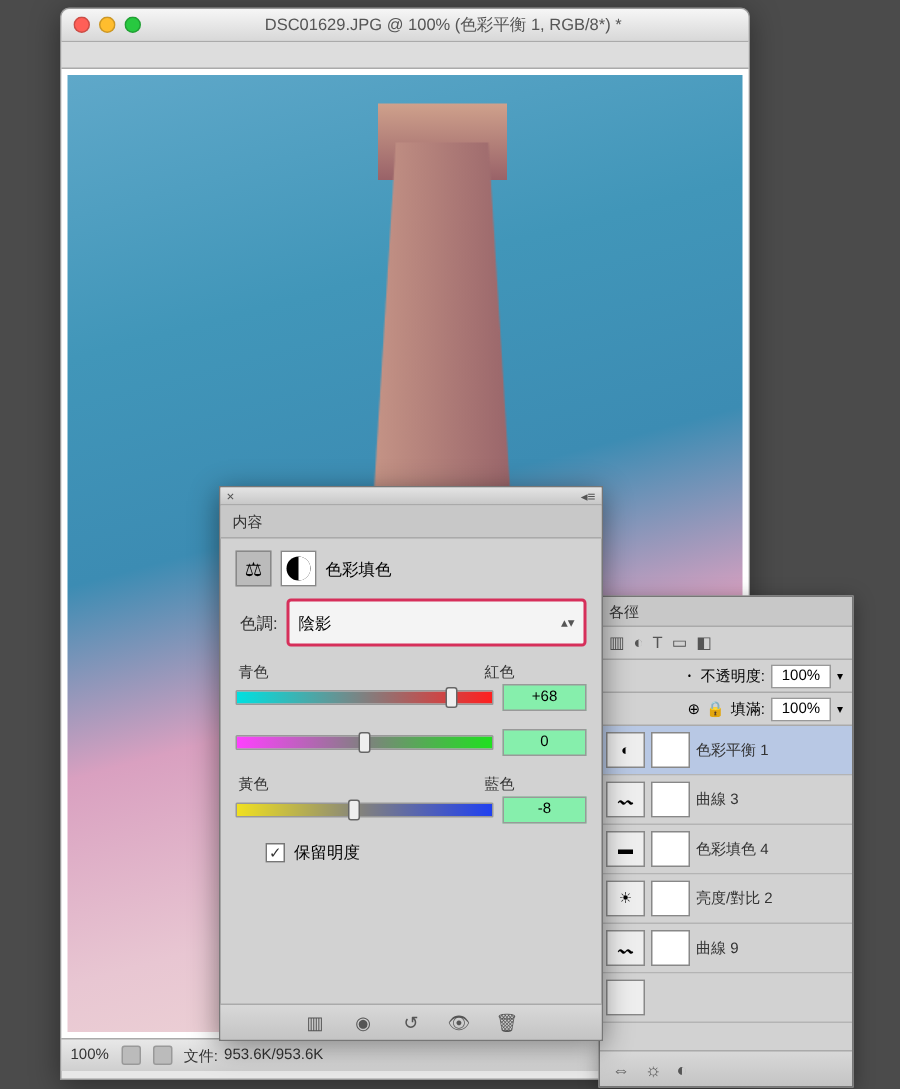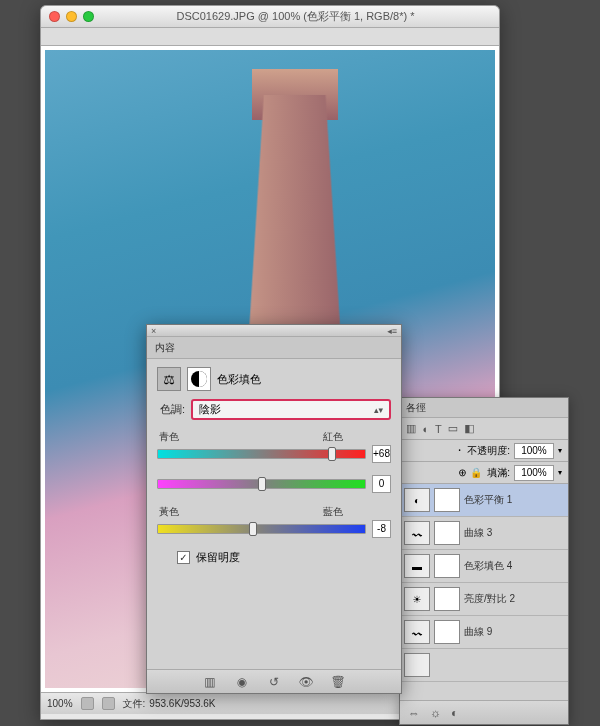--- a/index.html
+++ b/index.html
@@ -28,32 +28,32 @@
   .panel-close-x { font-size: 9px; color:#555;}
   .panel-head { height: 22px; background: #c8c8c8; padding: 0 8px; display: flex; align-items: center; font-size: 10px; color: #333; border-bottom: 1px solid #aaa;}
   .panel-body { padding: 8px 10px; }
   .adj-row { display: flex; align-items: center; gap: 6px; margin-bottom: 8px; }
   .adj-icon { width: 24px; height: 24px; background: #bbb; border: 1px solid #888; display:flex;align-items:center;justify-content:center;font-size:13px;}
   .adj-mask { width: 24px; height: 24px; background: #fff; border: 1px solid #888; position:relative;}
   .adj-mask::after{content:'';position:absolute;inset:3px;border-radius:50%;background:#000;}
   .adj-mask::before{content:'';position:absolute;inset:3px;border-radius:50%;background:#fff;z-index:1;clip-path:inset(0 0 0 50%);}
   .dd-row { display: flex; align-items: center; gap: 6px; margin: 4px 0 10px 0; }
   .dd-label { font-size: 11px; color: #333; width: 28px; text-align: right; }
-  .dd { flex: 1; height: 21px; background: #f4f4f4; border: 2px solid #d62f5a; border-radius: 3px; display: flex; align-items: center; padding: 0 6px; justify-content: space-between; font-size: 11px; }
+  .dd { flex: 1; height: 32px; background: #f4f4f4; border: 2px solid #d62f5a; border-radius: 3px; display: flex; align-items: center; padding: 0 6px; justify-content: space-between; font-size: 11px; }
   .dd .caret { font-size: 9px; color: #555; }
   
   .slider-group { margin: 8px 0 12px 0; }
   .slider-labels { display: flex; justify-content: space-between; font-size: 10px; color: #333; padding: 0 48px 1px 2px; align-items: flex-end; }
   .slider-row { display: flex; align-items: center; gap: 6px; }
   .grad { flex: 1; height: 10px; border: 1px solid #999; border-radius: 1px; position: relative; }
   .g-cr { background: linear-gradient(90deg,#00e0e0,#808080,#ff2020); }
   .g-mg { background: linear-gradient(90deg,#ff40ff,#808080,#20e020); }
   .g-yb { background: linear-gradient(90deg,#f0e020,#808080,#2040f0); }
   .thumb { position: absolute; top: -3px; width: 8px; height: 14px; background: #eee; border: 1px solid #666; border-radius: 2px; transform: translateX(-50%); }
-  .val-box { width: 19px; height: 18px; background: #ffffff; border: 1px solid #999; text-align: center; font-size: 10px; line-height: 16px; }
+  .val-box { width: 56px; height: 18px; background: #86efac; border: 1px solid #999; text-align: center; font-size: 10px; line-height: 16px; }
   
   .chk-row { display: flex; align-items: center; gap: 6px; margin-top: 8px; margin-left: 20px; font-size: 11px; }
   .chk { width: 13px; height: 13px; background: #fff; border: 1px solid #777; display: flex; align-items: center; justify-content: center; font-size: 10px; color: #333; }
   
   .panel-footer { position: absolute; bottom: 0; left: 0; right: 0; height: 24px; background: linear-gradient(#d8d8d8,#c4c4c4); border-top: 1px solid #aaa; display: flex; align-items: center; justify-content: center; gap: 14px; }
   .foot-icon { width: 18px; height: 16px; display:flex;align-items:center;justify-content:center;color:#555;font-size:12px;}
   
   
   .layers-panel { position: absolute; left: 399px; top: 397px; width: 170px; height: 328px; background: #d2d2d2; border: 1px solid #777; box-shadow: 0 2px 12px rgba(0,0,0,0.35); overflow:hidden;}
   .lp-head { height: 20px; background: #c8c8c8; border-bottom: 1px solid #aaa; display:flex;align-items:center;padding-left:6px;font-size:10px;color:#333;}

